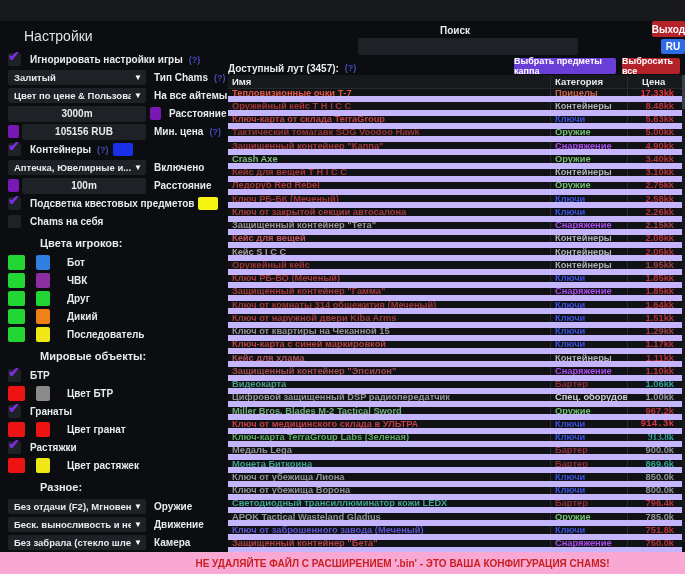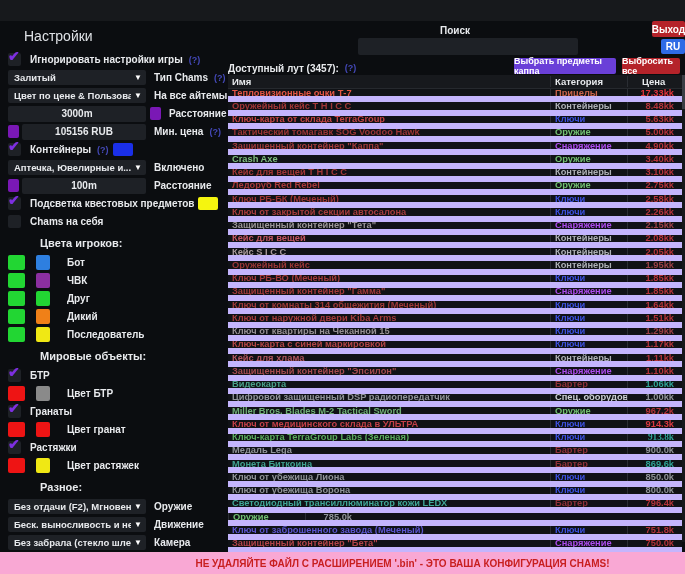--- a/index.html
+++ b/index.html
@@ -394,21 +394,21 @@
           <div class="cell price" style="color: rgb(143, 147, 152);">1.00kk</div>
         </div>
         <div class="trow">
           <div class="cell name" style="color: rgb(111, 174, 119);">Miller Bros. Blades M-2 Tactical Sword</div>
           <div class="cell cat" style="color: rgb(114, 192, 114);">Оружие</div>
           <div class="cell price" style="color: rgb(178, 51, 58);">967.2k</div>
         </div>
         <div class="trow">
           <div class="cell name" style="color: rgb(194, 63, 71);">Ключ от медицинского склада в УЛЬТРА</div>
           <div class="cell cat" style="color: rgb(60, 80, 221);">Ключи</div>
-          <div class="cell price" style="color: rgb(217, 56, 64);">914.3k</div>
+          <div class="cell price" style="color: rgb(217, 56, 64); font-family: Liberation Mono, monospace;">914.3k</div>
         </div>
         <div class="trow">
           <div class="cell name" style="color: rgb(90, 170, 94);">Ключ-карта TerraGroup Labs (Зеленая)</div>
           <div class="cell cat" style="color: rgb(60, 80, 221);">Ключи</div>
           <div class="cell price" style="color: rgb(47, 163, 150); font-family: Liberation Serif, serif;">913.8k</div>
         </div>
         <div class="trow">
           <div class="cell name" style="color: rgb(143, 147, 152);">Медаль Lega</div>
           <div class="cell cat" style="color: rgb(140, 48, 56);">Бартер</div>
           <div class="cell price" style="color: rgb(143, 147, 152);">900.0k</div>
@@ -427,20 +427,21 @@
           <div class="cell name" style="color: rgb(143, 147, 152);">Ключ от убежища Ворона</div>
           <div class="cell cat" style="color: rgb(60, 80, 221);">Ключи</div>
           <div class="cell price" style="color: rgb(143, 147, 152);">800.0k</div>
         </div>
         <div class="trow">
           <div class="cell name" style="color: rgb(63, 165, 150);">Светодиодный трансиллюминатор кожи LEDX</div>
           <div class="cell cat" style="color: rgb(140, 48, 56);">Бартер</div>
           <div class="cell price" style="color: rgb(178, 51, 58);">796.4k</div>
         </div>
         <div class="trow">
+          <div class="cell name" style="color: rgb(143, 147, 152);">APOK Tactical Wasteland Gladius</div>
           <div class="cell cat" style="color: rgb(114, 192, 114);">Оружие</div>
           <div class="cell price" style="color: rgb(143, 147, 152);">785.0k</div>
         </div>
         <div class="trow">
           <div class="cell name" style="color: rgb(91, 85, 207);">Ключ от заброшенного завода (Меченый)</div>
           <div class="cell cat" style="color: rgb(60, 80, 221);">Ключи</div>
           <div class="cell price" style="color: rgb(178, 51, 58);">751.8k</div>
         </div>
         <div class="trow">
           <div class="cell name" style="color: rgb(176, 67, 72);">Защищенный контейнер "Бета"</div>

